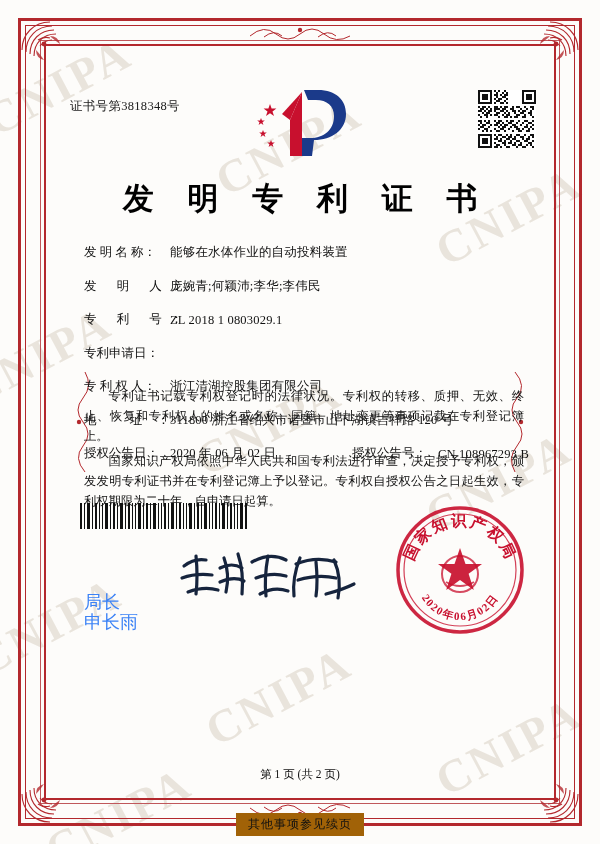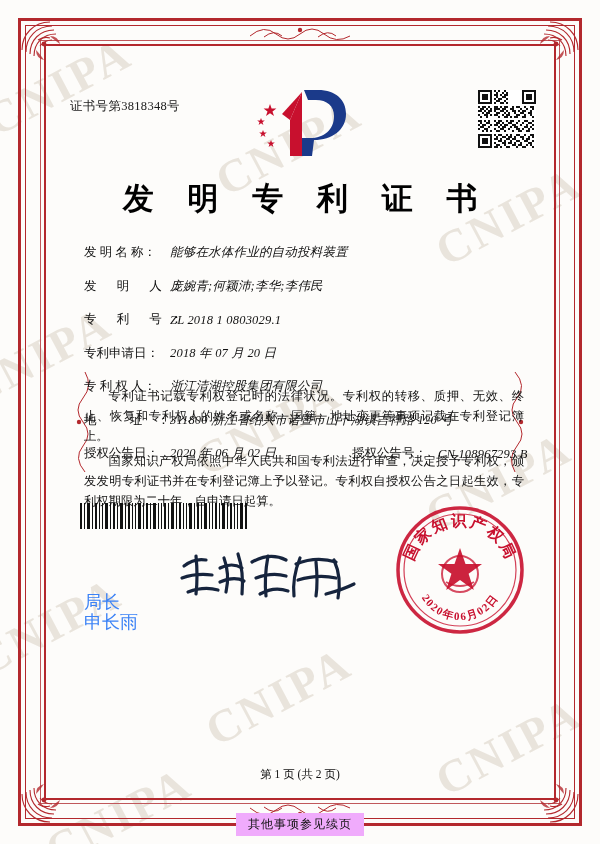--- a/index.html
+++ b/index.html
@@ -166,21 +166,20 @@
     width: 86px;
     flex: none;
     letter-spacing: 0px;
     white-space: nowrap;
   }
   .lbl-spread-4 { letter-spacing: 8.5px; }
   .lbl-spread-3 { letter-spacing: 15px; }
   .field-value {
     flex: 1;
     letter-spacing: 0.2px;
-    font-style: italic;
   }
   .field-row.dual .field-value { flex: none; width: 182px; }
   .field-label2 {
     width: 86px;
     flex: none;
     white-space: nowrap;
   }
 
   .body-text {
     position: absolute;
@@ -229,21 +228,21 @@
     left: 0; right: 0; bottom: 6px;
     text-align: center;
     font-size: 11.5px;
     color: #111;
   }
 
   .footer-note {
     position: absolute;
     left: 50%; bottom: 8px;
     transform: translateX(-50%);
-    background: #f0abfc;
+    background: #a16207;
     color: #111;
     font-size: 12px;
     padding: 3px 12px;
     letter-spacing: 1px;
   }
 </style>
 </head>
 <body>
 
 <div class="page">
@@ -584,21 +583,20 @@
       <div class="field-row">
         <div class="field-label lbl-spread-4">发 明 人：</div>
         <div class="field-value">庞婉青;何颖沛;李华;李伟民</div>
       </div>
       <div class="field-row">
         <div class="field-label lbl-spread-4">专 利 号：</div>
         <div class="field-value">ZL 2018 1 0803029.1</div>
       </div>
       <div class="field-row">
         <div class="field-label">专利申请日：</div>
-        <div class="field-value">2018 年 07 月 20 日</div>
       </div>
       <div class="field-row">
         <div class="field-label">专 利 权 人：</div>
         <div class="field-value">浙江清湖控股集团有限公司</div>
       </div>
       <div class="field-row">
         <div class="field-label lbl-spread-3">地 址：</div>
         <div class="field-value">311800 浙江省绍兴市诸暨市山下湖镇吉祥路 120 号</div>
       </div>
       <div class="field-row dual">

